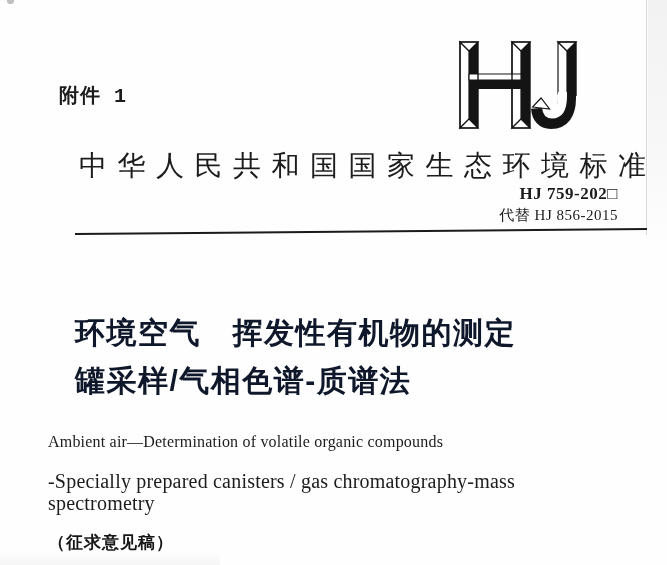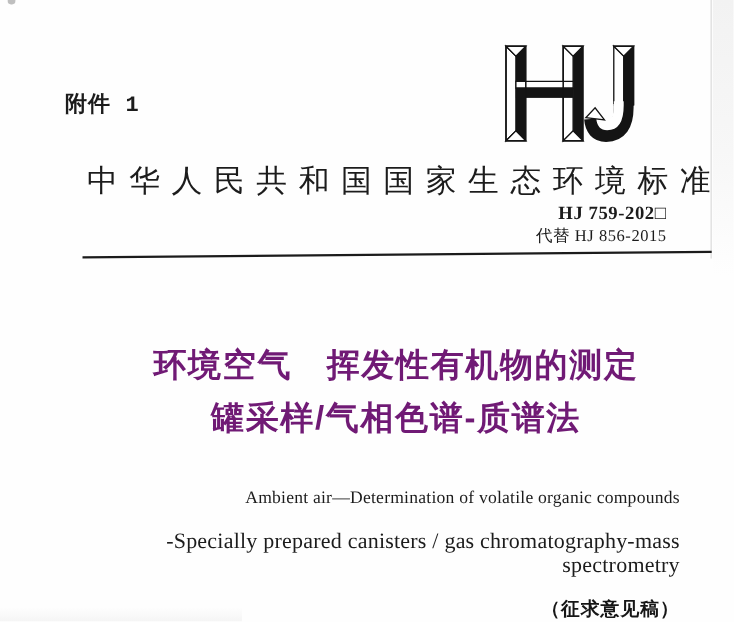--- a/index.html
+++ b/index.html
@@ -28,36 +28,36 @@
 
   .hj-logo{position:absolute;left:455px;top:36px;width:138px;height:96px;}
 
   .org-heading{
     position:absolute;left:75px;top:146px;margin:4px;width:585px;
     font-family:"Liberation Serif", serif;
     font-size:28px;font-weight:500;line-height:32px;
     letter-spacing:10.5px;white-space:nowrap;
   }
 
-  .std-block{position:absolute;right:61px;top:184px;text-align:right;}
+  .std-block{position:absolute;right:49px;top:184px;text-align:right;}
   .std-no{font-size:17px;font-weight:700;line-height:19px;letter-spacing:.5px;}
   .std-replaces{font-size:15px;font-weight:400;line-height:18px;margin-top:3px;letter-spacing:.5px;}
 
   .rule{position:absolute;left:75px;top:233px;width:572px;height:2px;background:#1b1b1b;
     transform:rotate(-0.5deg);transform-origin:left center;}
 
   .title-cn{
-    position:absolute;left:75px;top:314px;margin:0;width:570px;text-align:center;
-    font-family:"Liberation Sans", sans-serif;font-weight:700;color:#701a75;
+    position:absolute;left:75px;top:314px;margin:0;width:570px;text-align:left;
+    font-family:"Liberation Sans", sans-serif;font-weight:700;color:#0f172a;
   }
   .title-cn .t1{display:block;font-size:30px;line-height:38px;letter-spacing:1.5px;}
   .title-cn .t2{display:block;font-size:30px;line-height:38px;letter-spacing:1.5px;margin-top:10px;}
 
   .title-en{
-    position:absolute;left:48px;top:442px;width:570px;text-align:right;
+    position:absolute;left:48px;top:431px;width:570px;text-align:left;
     font-family:"Liberation Serif", serif;
   }
   .title-en .e1{font-size:16px;line-height:22px;letter-spacing:.2px;}
   .title-en .e2{font-size:20px;line-height:22px;margin-top:17px;letter-spacing:.2px;}
   .draft{
     font-family:"Liberation Sans", sans-serif;
     font-size:17px;font-weight:700;margin-top:17px;letter-spacing:1px;color:#161616;
   }
 </style>
 </head>

